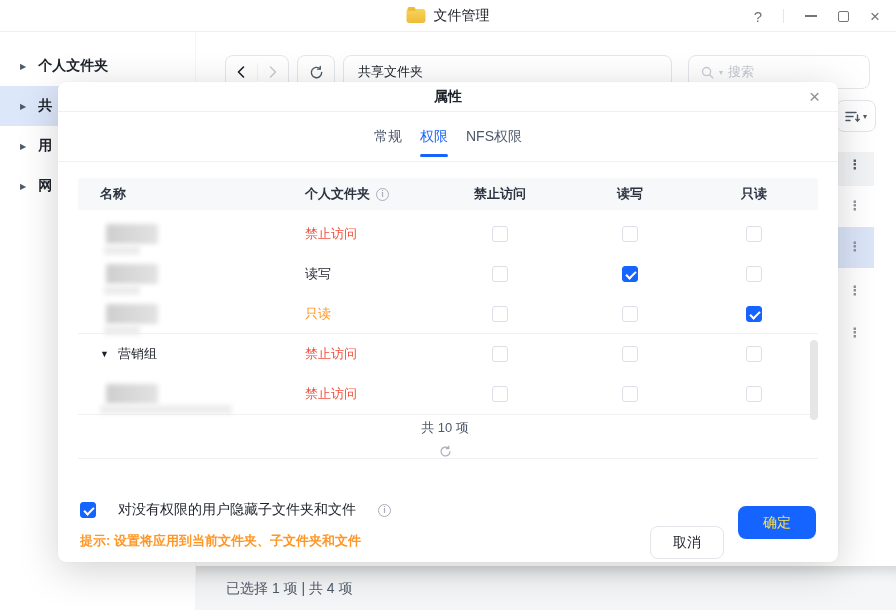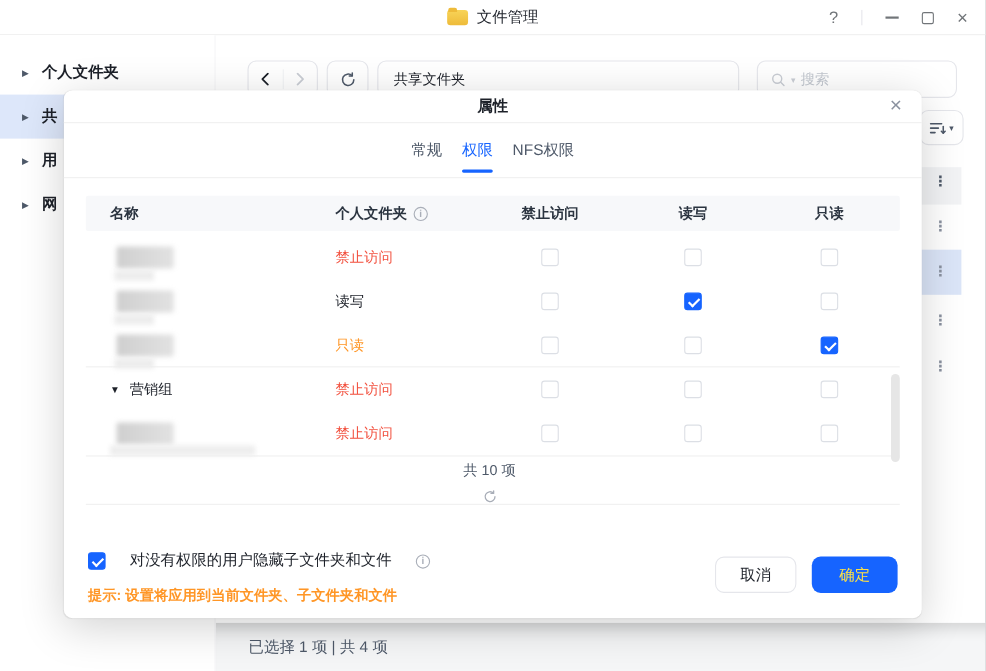--- a/index.html
+++ b/index.html
@@ -75,21 +75,21 @@
   .cb{width:16px;height:16px;border:1px solid #dcdfe5;border-radius:3px;background:#fff;position:relative;cursor:pointer;}
   .cb.checked{background:var(--accent);border-color:var(--accent);}
   .cb.checked::after{content:"";position:absolute;left:3px;top:3.5px;width:8px;height:4px;border-left:2px solid #fff;border-bottom:2px solid #fff;transform:rotate(-45deg);}
   .sb-thumb{position:absolute;right:0;top:126px;width:8px;height:80px;border-radius:4px;background:#e6e6e6;}
   .tbl-footer{height:44px;display:flex;align-items:center;justify-content:flex-end;gap:8px;border-bottom:1px solid var(--line);font-size:13px;color:#4e5969;padding-right:6px;flex-direction:column;}
   
   .opt-row{position:absolute;left:22px;top:419px;display:flex;align-items:center;gap:22px;font-size:14px;color:#1d2129;}
   .hint{position:absolute;left:22px;top:450px;font-size:13px;font-weight:700;color:var(--warning);}
   .dlg-btns{position:absolute;right:22px;top:424px;display:flex;gap:14px;}
   .btn{height:33px;border-radius:8px;font-size:14px;display:flex;align-items:center;justify-content:center;cursor:pointer;}
-  .btn-cancel{width:74px;background:#fff;border:1px solid var(--line2);color:#1d2129;}
+  .btn-cancel{width:74px;background:#fff;border:1px solid var(--line2);color:#1d2129;margin-top:20px;}
   .btn-ok{width:78px;background:var(--accent);color:#fde047;}
   svg{display:block;}
 </style>
 </head>
 <body>
 
 <div class="window">
 
   <div class="titlebar">
     <div class="title-center">

